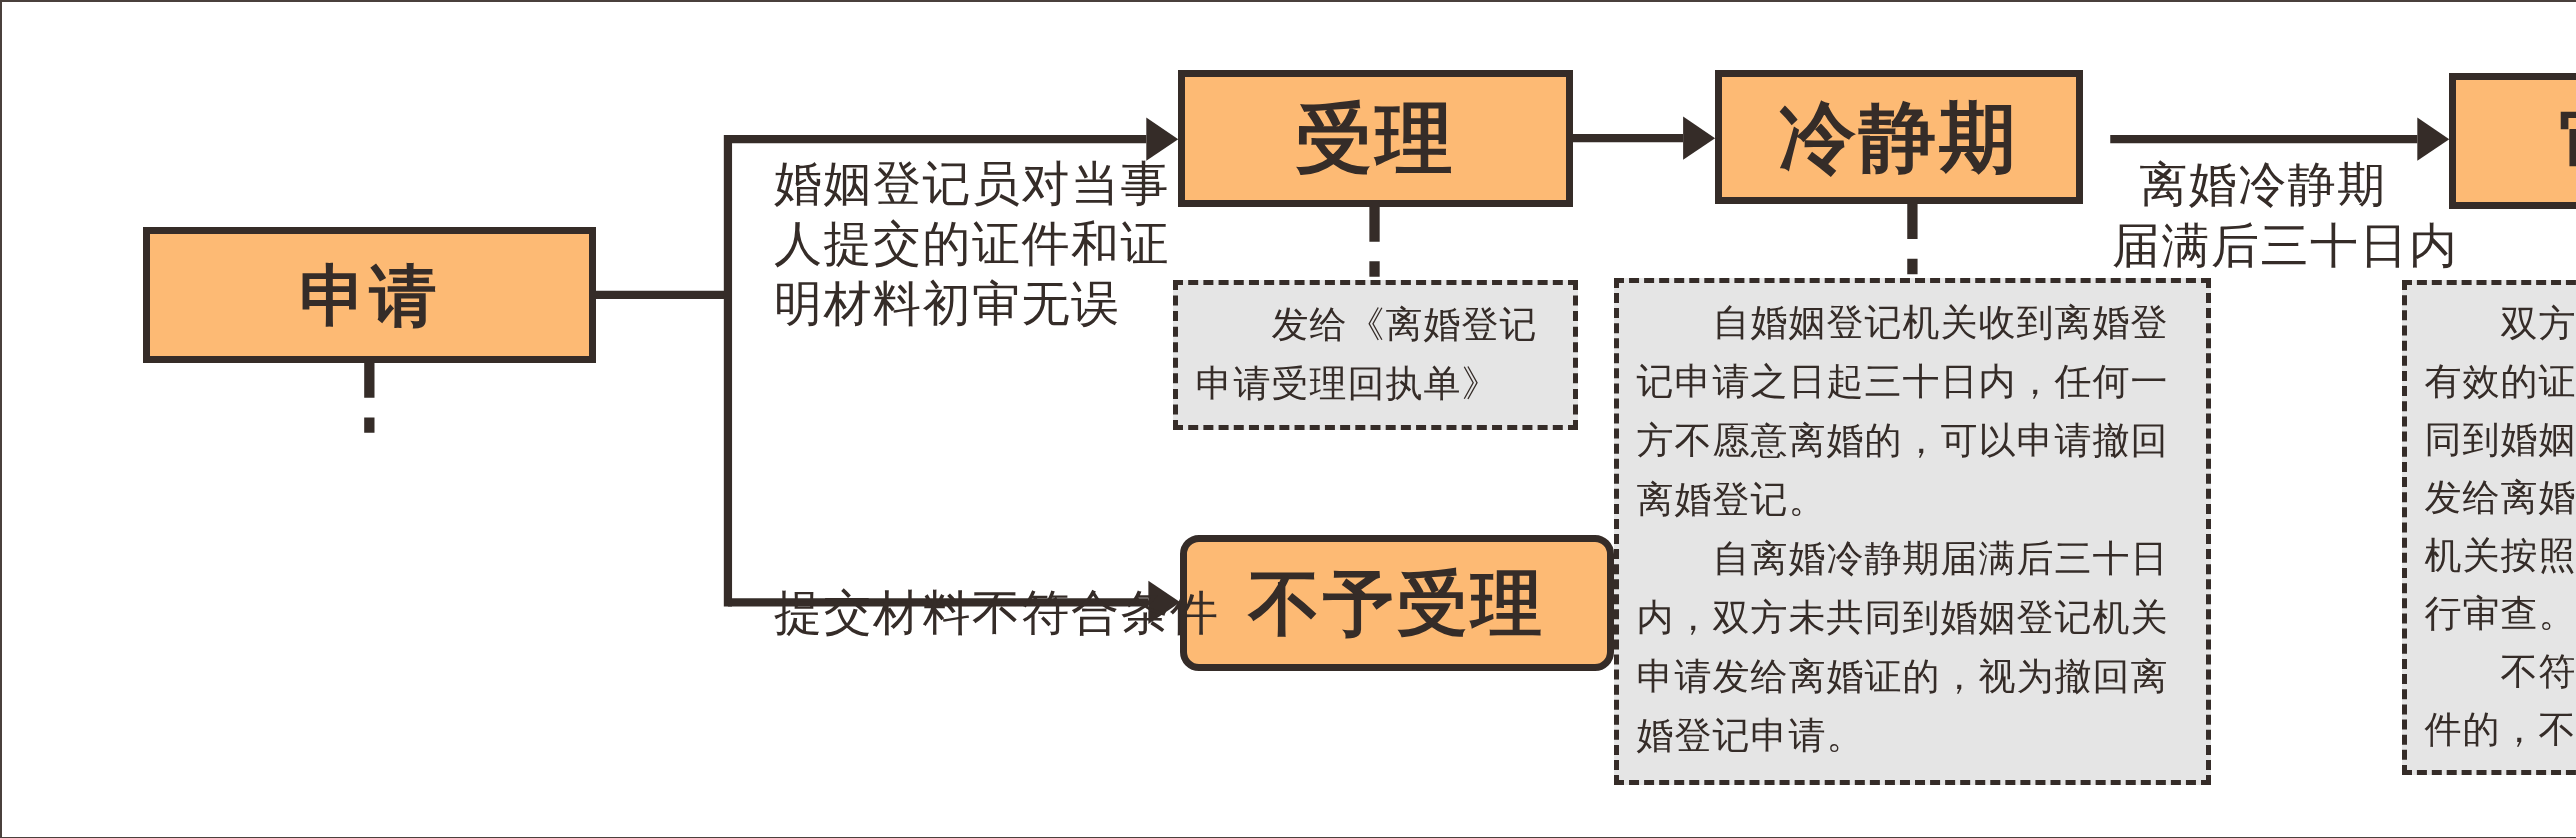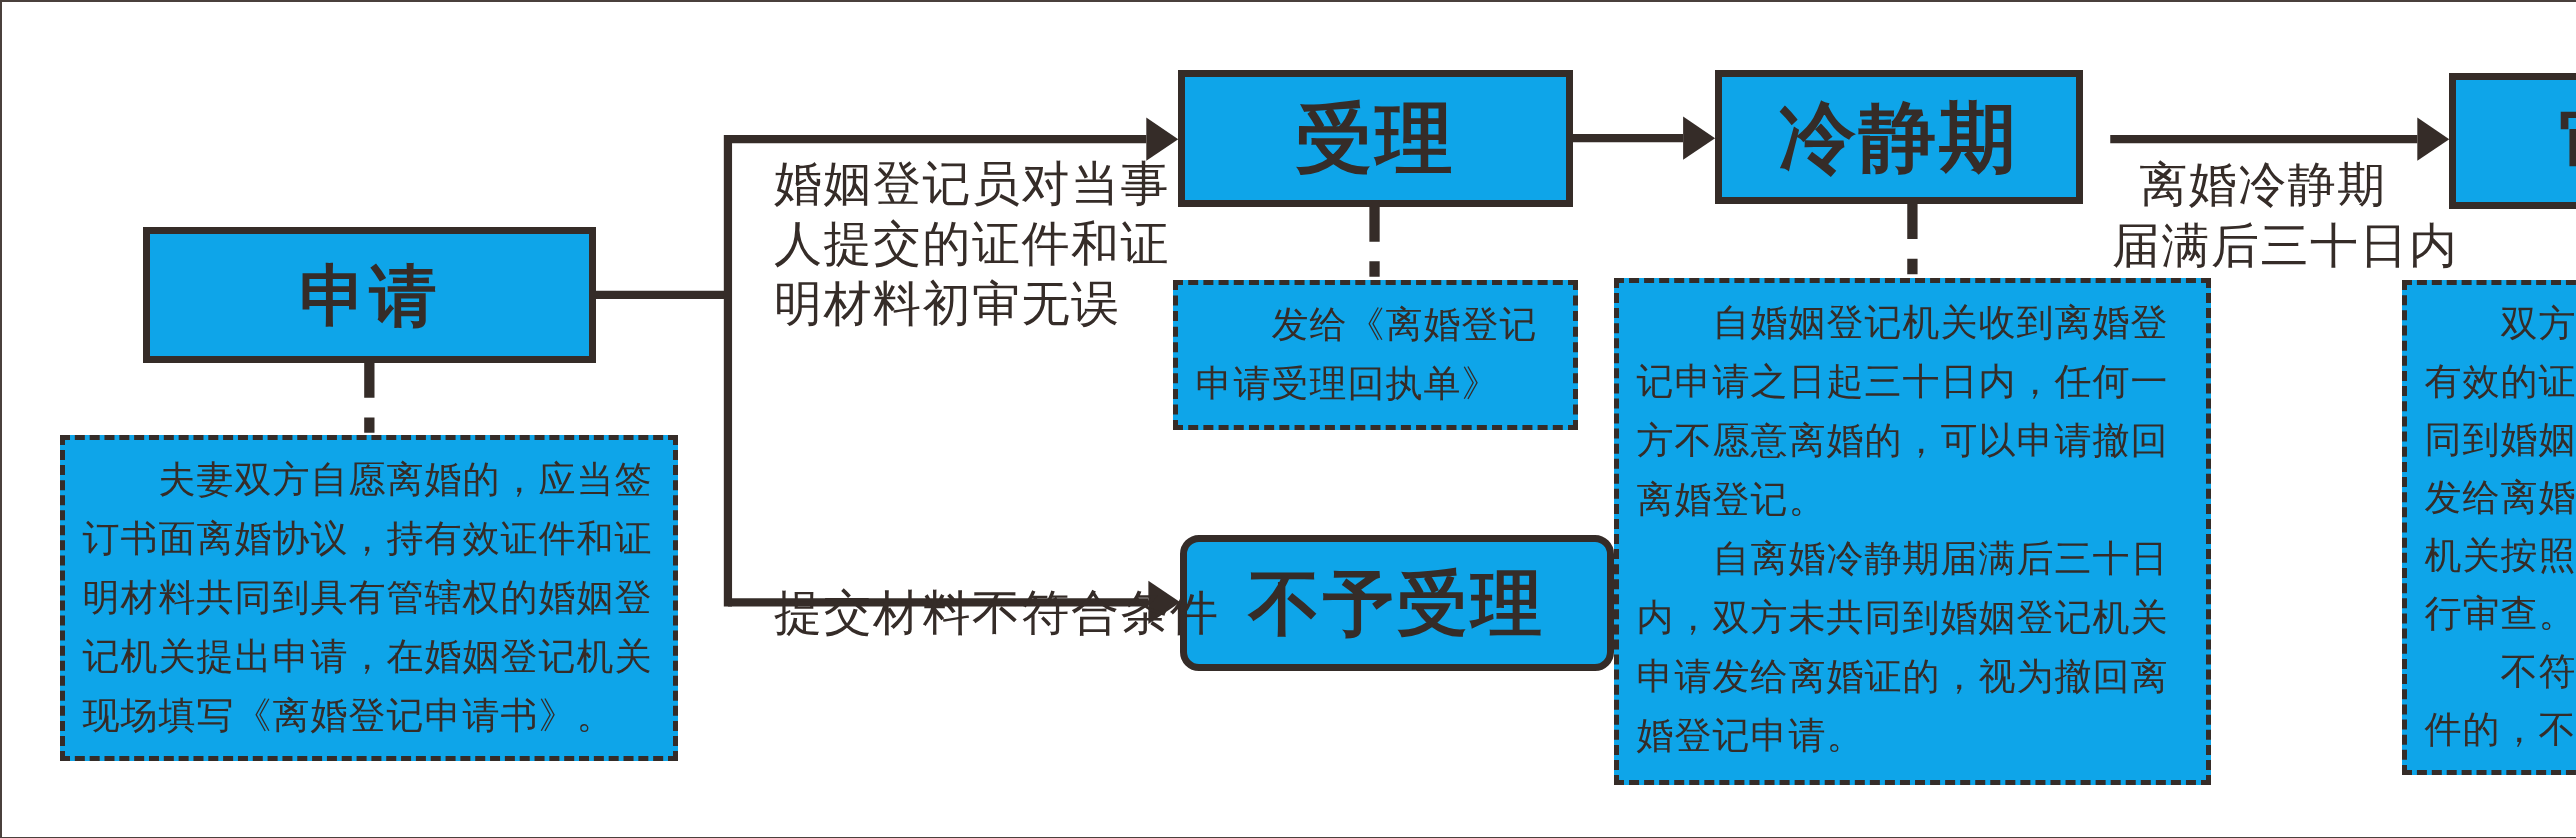--- a/index.html
+++ b/index.html
@@ -19,21 +19,21 @@
     position: absolute;
     left: 0; top: 0;
     width: 3505px;
     height: 839px;
   }
 
   
   .node {
     position: absolute;
     box-sizing: border-box;
-    background: #0ea5e9;
+    background: #fdba74;
     border: 7.7px solid #352c28;
     color: #352c28;
     display: flex;
     flex-direction: column;
     align-items: center;
     justify-content: center;
     font-weight: 700;
     letter-spacing: 3.1px;
     text-align: center;
     line-height: 1;
@@ -41,21 +41,21 @@
   .node-apply    { left: 141px;  top: 225px;  width: 453px; height: 136px; font-size: 67px; }
   .node-accept   { left: 1176px; top: 68px;  width: 395px; height: 137px; font-size: 77px; }
   .node-reject   { left: 1178px; top: 533px; width: 434px; height: 136px; font-size: 71px; border-radius: 19px; }
   .node-cooling  { left: 1713px; top: 68px;  width: 368px; height: 134px; font-size: 77px; }
   .node-review   { left: 2447px; top: 71px;  width: 380px; height: 136px; font-size: 77px; }
 
   
   .note {
     position: absolute;
     box-sizing: border-box;
-    background: #0ea5e9;
+    background: #e5e5e5;
     border: 5.7px dashed #352c28;
     color: #352c28;
     padding: 10.3px 17.5px;
     font-size: 37px;
     line-height: 59px;
     letter-spacing: 1px;
     text-align: left;
   }
   .note-apply   { left: 58px;  top: 433px; width: 618px; height: 326px; }
   .note-accept  { left: 1171px; top: 278px; width: 405px;  height: 150px; }
@@ -132,27 +132,20 @@
     <div>明材料初审无误</div>
   </div>
 
   <div class="edge-label edge-label-reject">提交材料不符合条件</div>
 
   <div class="edge-label edge-label-cooling">
     <div>离婚冷静期</div>
     <div>届满后三十日内</div>
   </div>
 
-  <div class="note note-apply">
-    <div>　　夫妻双方自愿离婚的，应当签</div>
-    <div>订书面离婚协议，持有效证件和证</div>
-    <div>明材料共同到具有管辖权的婚姻登</div>
-    <div>记机关提出申请，在婚姻登记机关</div>
-    <div>现场填写《离婚登记申请书》。</div>
-  </div>
 
   <div class="note note-accept">
     <div>　　发给《离婚登记</div>
     <div>申请受理回执单》</div>
   </div>
 
   <div class="note note-cooling">
     <div>　　自婚姻登记机关收到离婚登</div>
     <div>记申请之日起三十日内，任何一</div>
     <div>方不愿意离婚的，可以申请撤回</div>

